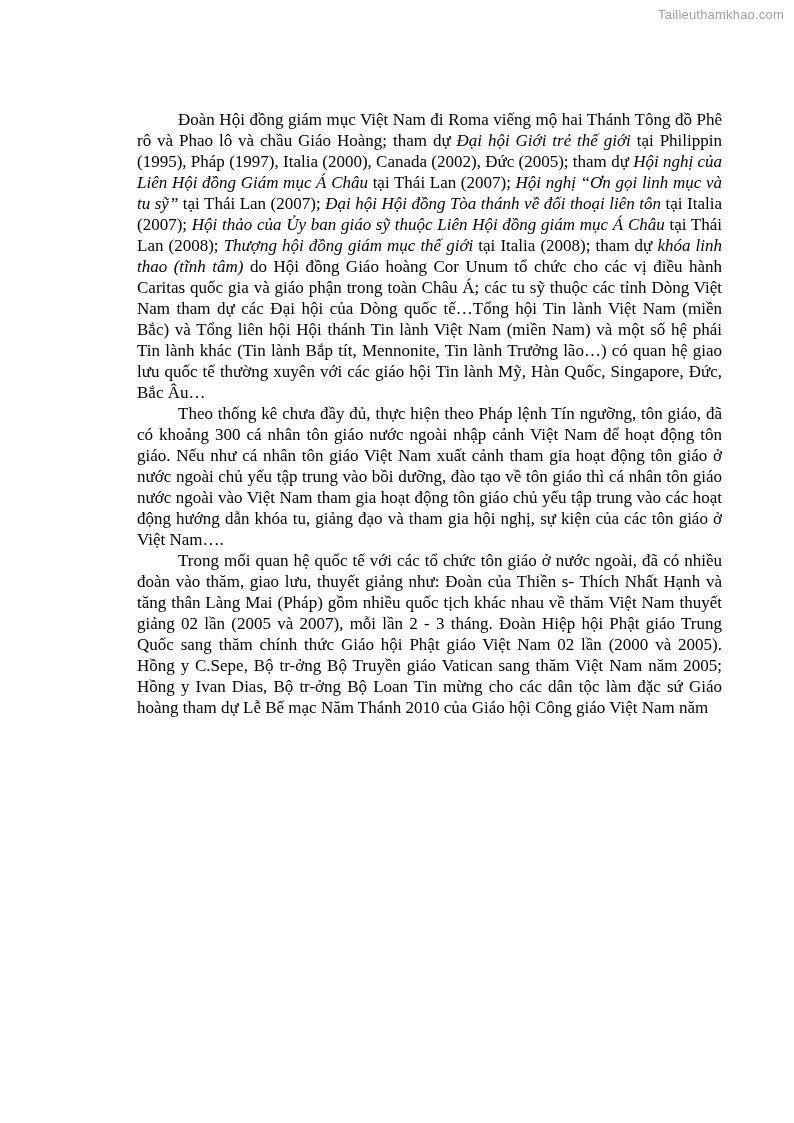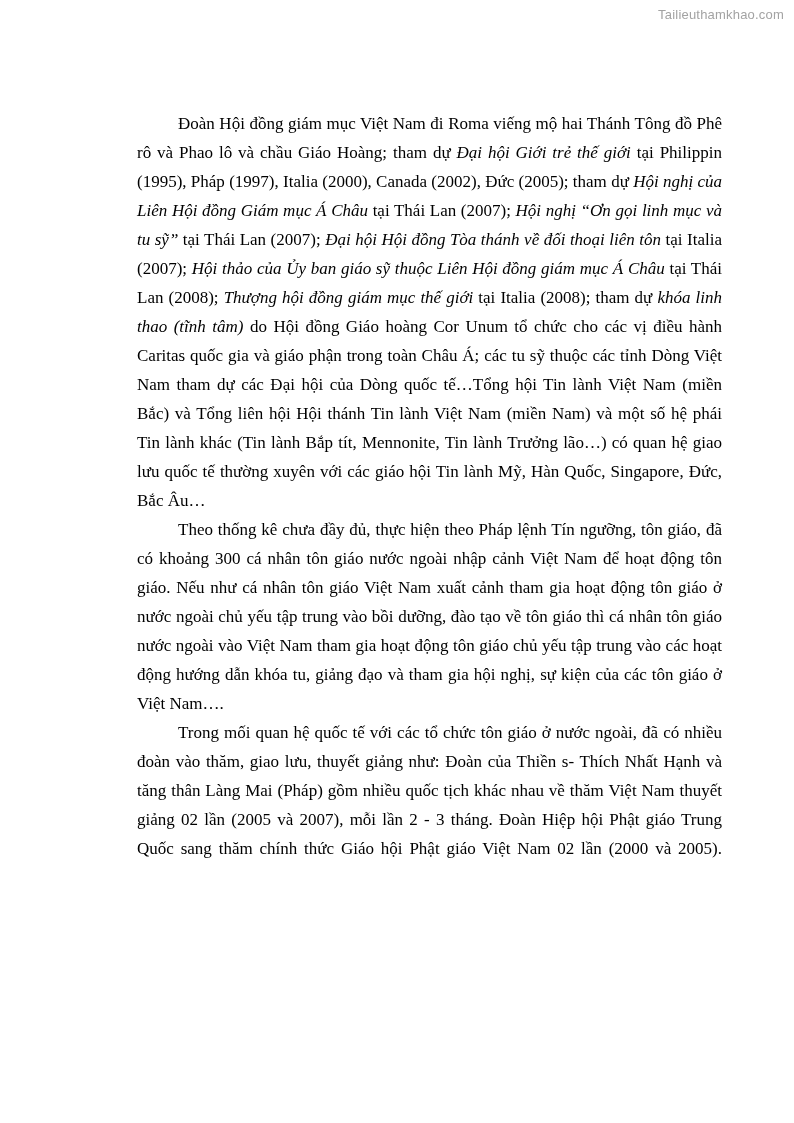--- a/index.html
+++ b/index.html
@@ -25,21 +25,21 @@
     font-size: 13px;
     color: #a3a3a3;
     letter-spacing: 0.2px;
   }
   .body-text {
     position: absolute;
     left: 137px;
     top: 109px;
     width: 585px;
     font-size: 17px;
-    line-height: 29px;
+    line-height: 21px;
     text-align: justify;
   }
   .para {
     margin: 0;
     text-indent: 41px;
   }
   .italic {
     font-style: italic;
   }
   .page-number {

